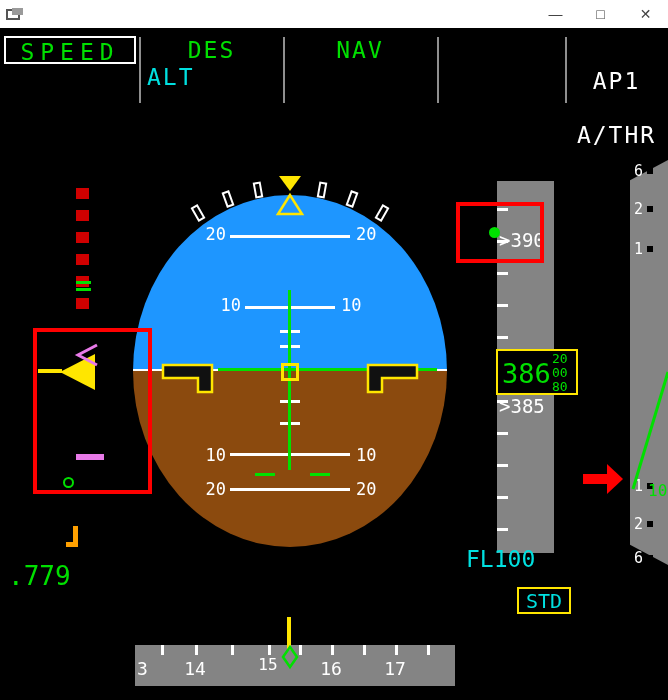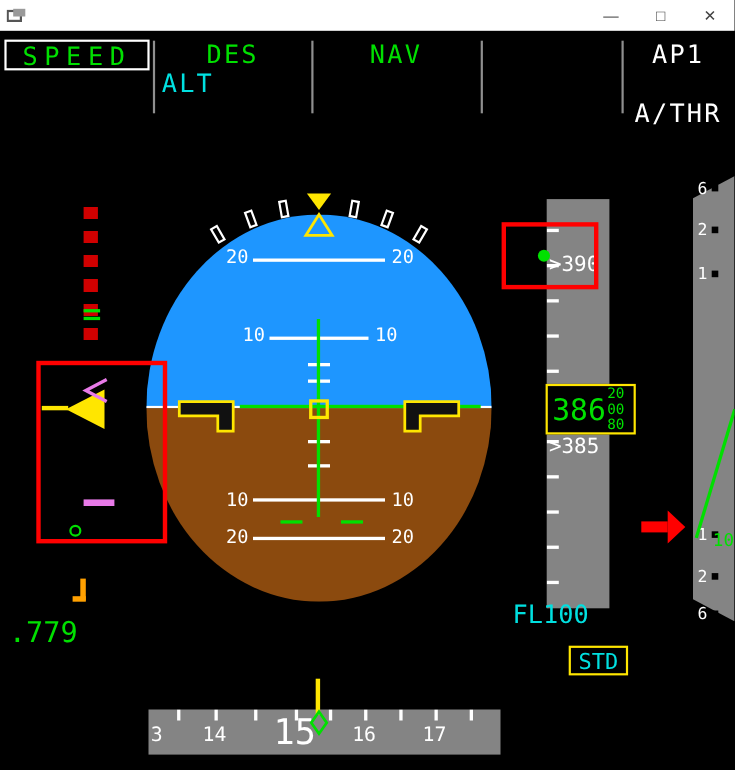--- a/index.html
+++ b/index.html
@@ -10,21 +10,21 @@
 
   
   .titlebar { position:absolute; left:0; top:0; width:668px; height:28px; background:#ffffff; }
   .win-controls { position:absolute; right:0; top:0; height:28px; display:flex; }
   .win-btn { width:45px; height:28px; display:flex; align-items:center; justify-content:center;
              color:#444; font:14px "Liberation Sans", sans-serif; }
 
   
   .sep { position:absolute; width:2px; height:66px; top:37px; background:#8f8f8f; }
   .fma { font-size:23px; line-height:28px; letter-spacing:2px; white-space:pre; }
-  .green { color:#00E000; } .cyan { color:#00E0E0; } .white { color:#fff; } .ctr { text-align:center; }
+  .green { color:#00E000; } .cyan { color:#00E0E0; } .white { color:#fff;margin-top:31px; } .ctr { text-align:center; }
 
   
   .tape { position:absolute; background:#848484; overflow:hidden; }
   .spd-num { position:absolute; left:5px; color:#fff; font-size:21px; line-height:24px; }
   .spd-tick { position:absolute; right:0; width:13px; height:3px; background:#fff; }
   .alt-num { position:absolute; left:2px; color:#fff; font-size:19px; line-height:24px; }
   .alt-tick { position:absolute; left:0; width:11px; height:3px; background:#fff; }
 
   
   .dome { position:absolute; left:133px; top:195px; width:314px; height:352px;
@@ -192,21 +192,21 @@
     <div class="hdg-tick" style="left:60px"></div>
     <div class="hdg-tick" style="left:96px"></div>
     <div class="hdg-tick" style="left:133px"></div>
     <div class="hdg-tick" style="left:164px"></div>
     <div class="hdg-tick" style="left:196px"></div>
     <div class="hdg-tick" style="left:228px"></div>
     <div class="hdg-tick" style="left:260px"></div>
     <div class="hdg-tick" style="left:292px"></div>
     <div class="hdg-num" style="left:2px;top:13px">3</div>
     <div class="hdg-num ctr" style="left:40px;top:13px;width:40px">14</div>
-    <div class="hdg-num ctr" style="left:109px;top:9px;width:48px;font-size:32px">15</div>
+    <div class="hdg-num ctr" style="left:109px;top:9px;width:48px;font-size:16px">15</div>
     <div class="hdg-num ctr" style="left:176px;top:13px;width:40px">16</div>
     <div class="hdg-num ctr" style="left:240px;top:13px;width:40px">17</div>
   </div>
   <div class="abs" style="left:287px;top:617px;width:4px;height:33px;background:#FFE600"></div>
 
   <svg class="overlay-svg" width="668" height="700">
 
     <rect x="255" y="183" width="6" height="14" fill="none" stroke="#fff" stroke-width="2" transform="rotate(-10 258 190)"></rect>
     <rect x="319" y="183" width="6" height="14" fill="none" stroke="#fff" stroke-width="2" transform="rotate(10 322 190)"></rect>
     <rect x="225" y="192" width="6" height="14" fill="none" stroke="#fff" stroke-width="2" transform="rotate(-20 228 199)"></rect>

